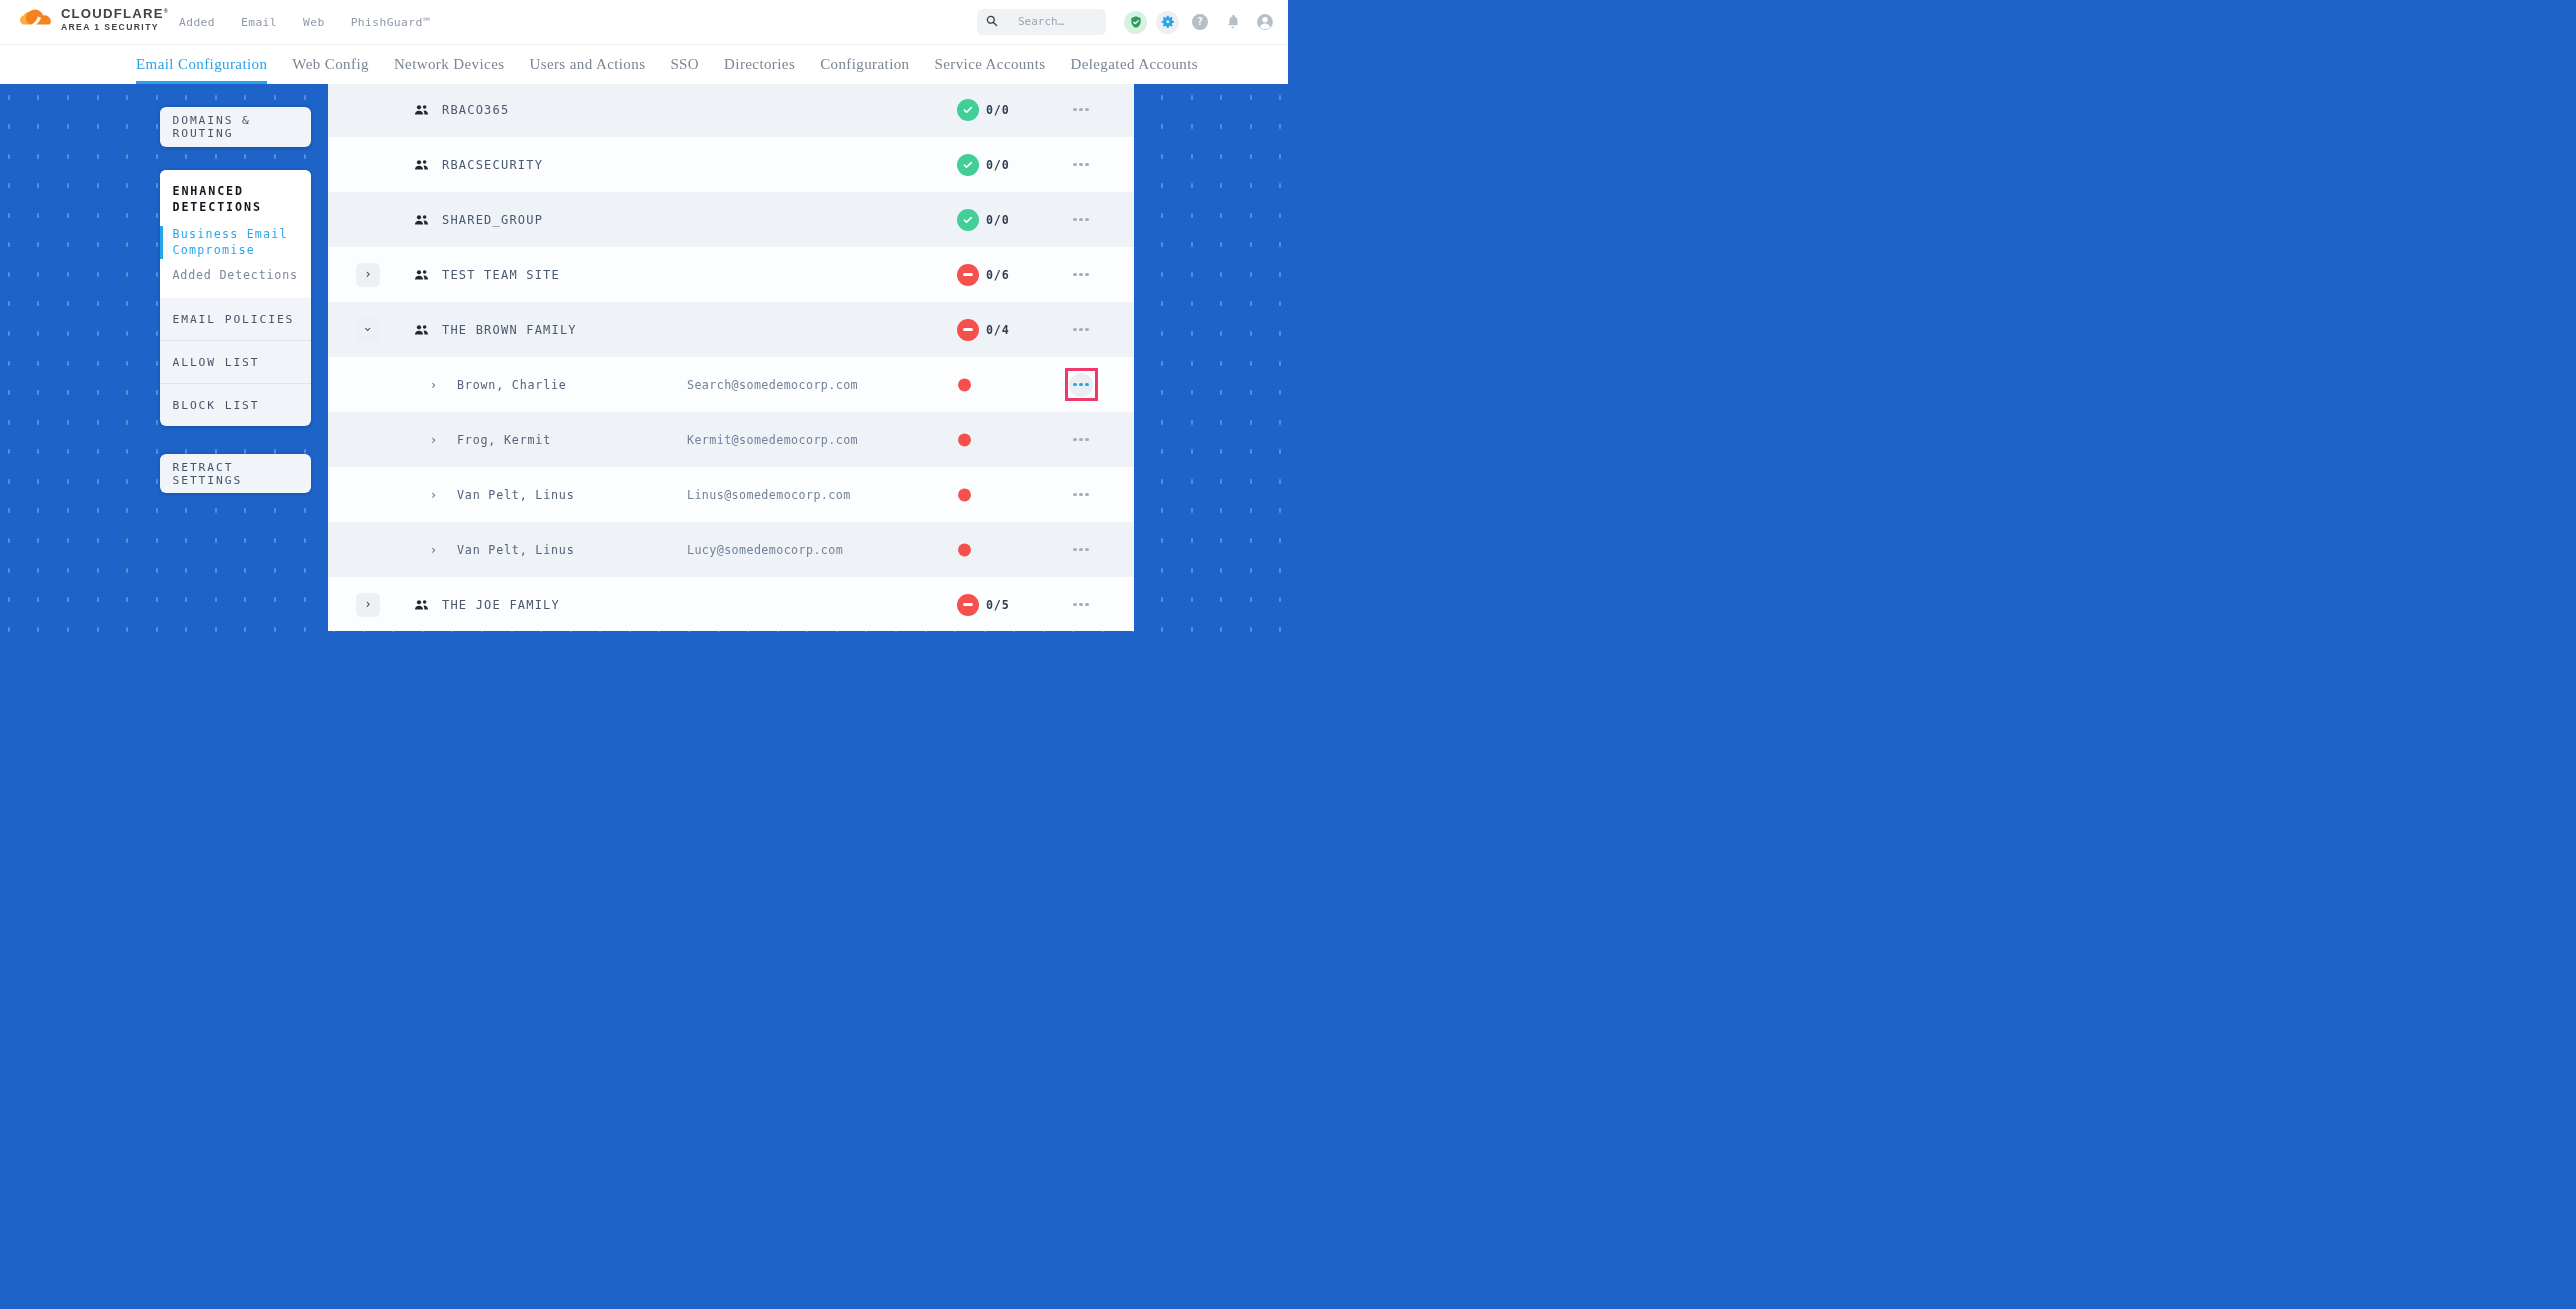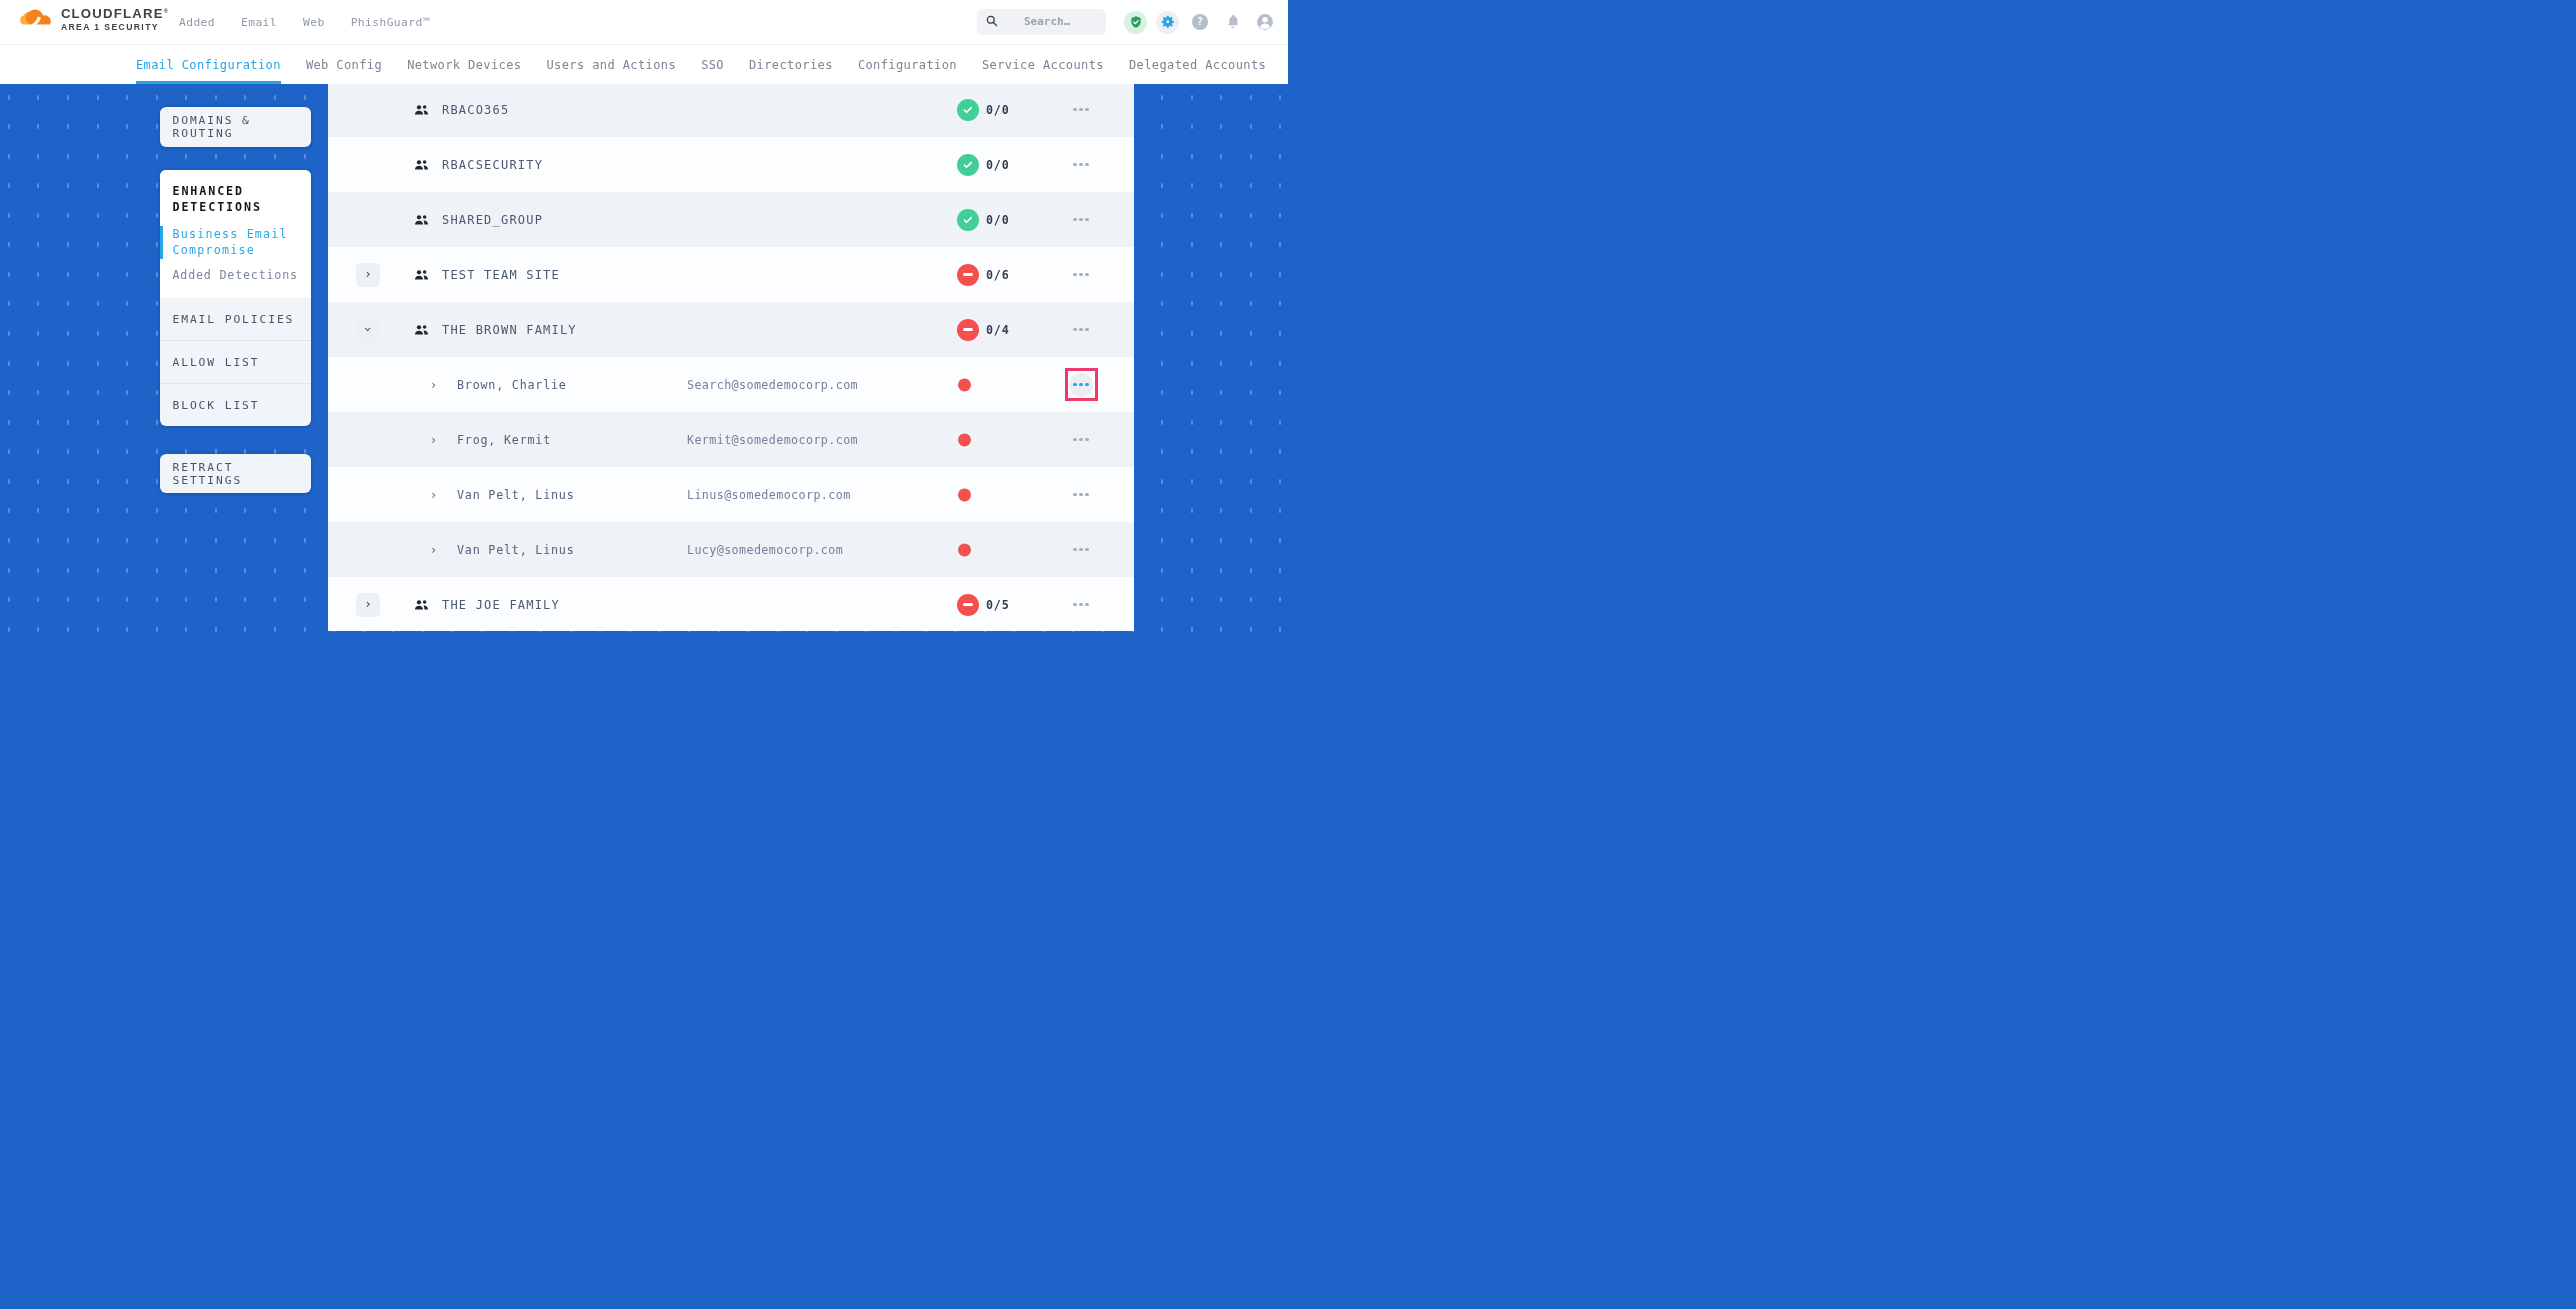--- a/index.html
+++ b/index.html
@@ -9,35 +9,35 @@
   #header{position:absolute;left:0;top:0;width:100%;height:44px;background:#fff;z-index:3;}
   #brand{position:absolute;left:18.7px;top:4.7px;display:flex;align-items:center;cursor:pointer;}
   #brand-text{margin-left:6.2px;font-family:"Liberation Sans",sans-serif;}
   #brand-title{font-size:13.2px;font-weight:bold;color:#3E4347;letter-spacing:1.2px;}
   #brand-title sup{font-size:5.4px;}
   #brand-sub{font-size:8.6px;font-weight:bold;color:#3E4347;letter-spacing:1.4px;margin-top:0.8px;}
   #main-nav{position:absolute;left:179px;top:0;height:44px;display:flex;align-items:center;gap:26px;}
   .nav-item{font-size:11.3px;color:#8E99A8;letter-spacing:0.4px;cursor:pointer;}
   #search-box{position:absolute;left:977px;top:8.6px;width:129px;height:26.5px;background:#F0F2F5;
       border-radius:5.4px;display:flex;align-items:center;padding:0 7.8px;box-sizing:border-box;}
-  #search-box input{border:none;background:transparent;outline:none;margin-left:24px;width:93px;
-      font-family:"DejaVu Sans Mono",monospace;font-size:11px;color:#39414E;font-weight:bold;}
+  #search-box input{border:none;background:transparent;outline:none;margin-left:18px;width:93px;
+      font-family:"DejaVu Sans Mono",monospace;font-size:11px;color:#39414E;}
   #search-box input::placeholder{color:#9AA5B2;}
   #hdr-icons{position:absolute;left:1124px;top:0;height:44px;display:flex;align-items:center;gap:9.3px;}
   .hicon{width:23px;height:23px;border-radius:50%;display:flex;align-items:center;justify-content:center;cursor:pointer;}
   .hicon.green{background:#D7F2E3;}
   .hicon.grey{background:#EDF0F2;}
   .qmark{width:16.3px;height:16.3px;border-radius:50%;background:#B6BEC9;color:#fff;font-size:10px;
       font-weight:bold;display:flex;align-items:center;justify-content:center;}
   
   #subnav{position:absolute;left:0;top:44px;width:100%;height:39px;background:#fff;z-index:3;
       border-top:0.8px solid #EEF1F4;}
   #subnav-tabs{position:absolute;left:136px;top:0;height:39px;display:flex;gap:25px;}
-  .tab{position:relative;height:39px;display:flex;align-items:center;font-size:12px;
-      color:#7A8595;letter-spacing:0.4px;cursor:pointer;}
+  .tab{position:relative;height:39px;display:flex;align-items:center;font-size:15px;
+      color:#7A8595;letter-spacing:0.4px;cursor:pointer;font-family:Liberation Serif, serif;}
   .tab.active{color:#28A2E8;}
   .tab.active::after{content:"";position:absolute;left:0;right:0;bottom:0;height:2.7px;background:#28A2E8;}
   
   #dots{position:absolute;left:0;top:82px;width:1288px;height:572px;z-index:0;pointer-events:none;}
   .dotd{position:absolute;width:2.3px;height:5.4px;border-radius:1.2px;background:rgba(255,255,255,.28);}
   
   .side-card{position:absolute;left:160px;width:151px;background:#F1F5F9;border-radius:6.2px;
       box-shadow:0 0.8px 3.9px rgba(10,30,60,.25);z-index:2;box-sizing:border-box;}
   #card-domains{top:107px;height:40px;display:flex;align-items:center;}
   #card-retract{top:454px;height:39px;display:flex;align-items:center;}

